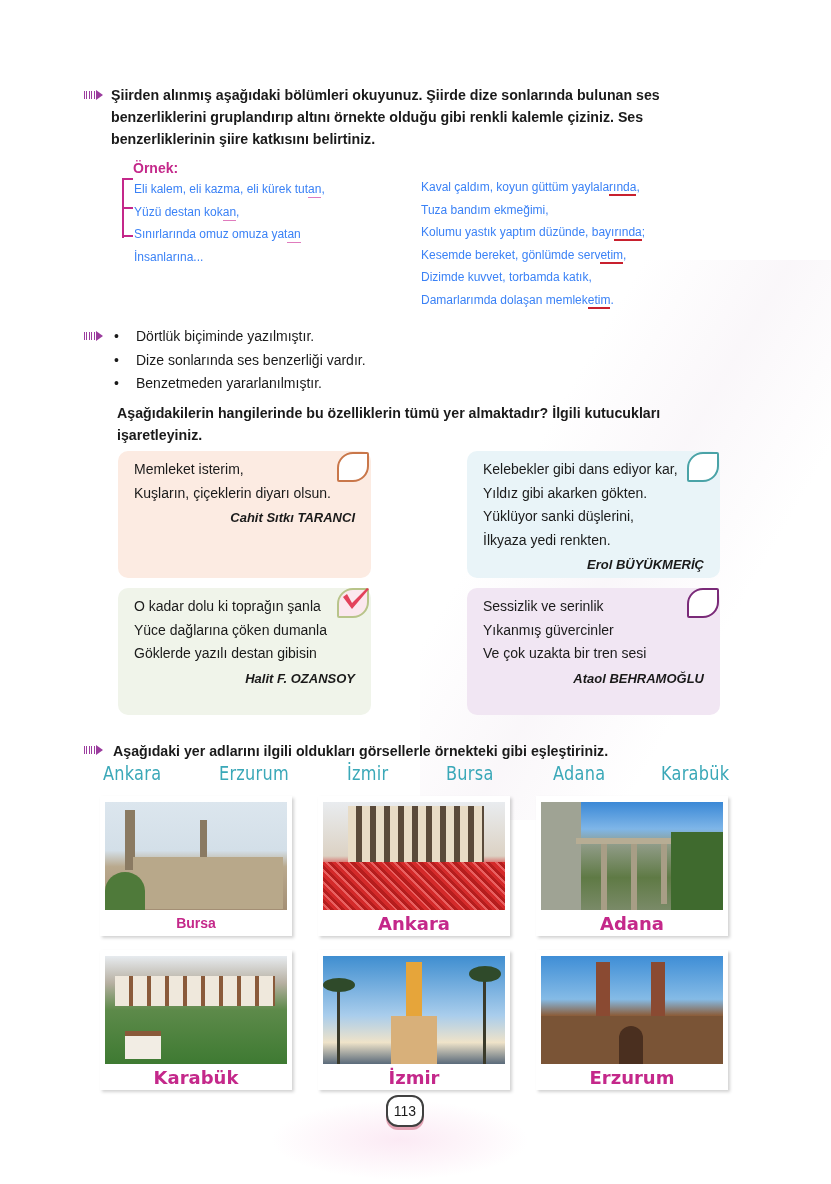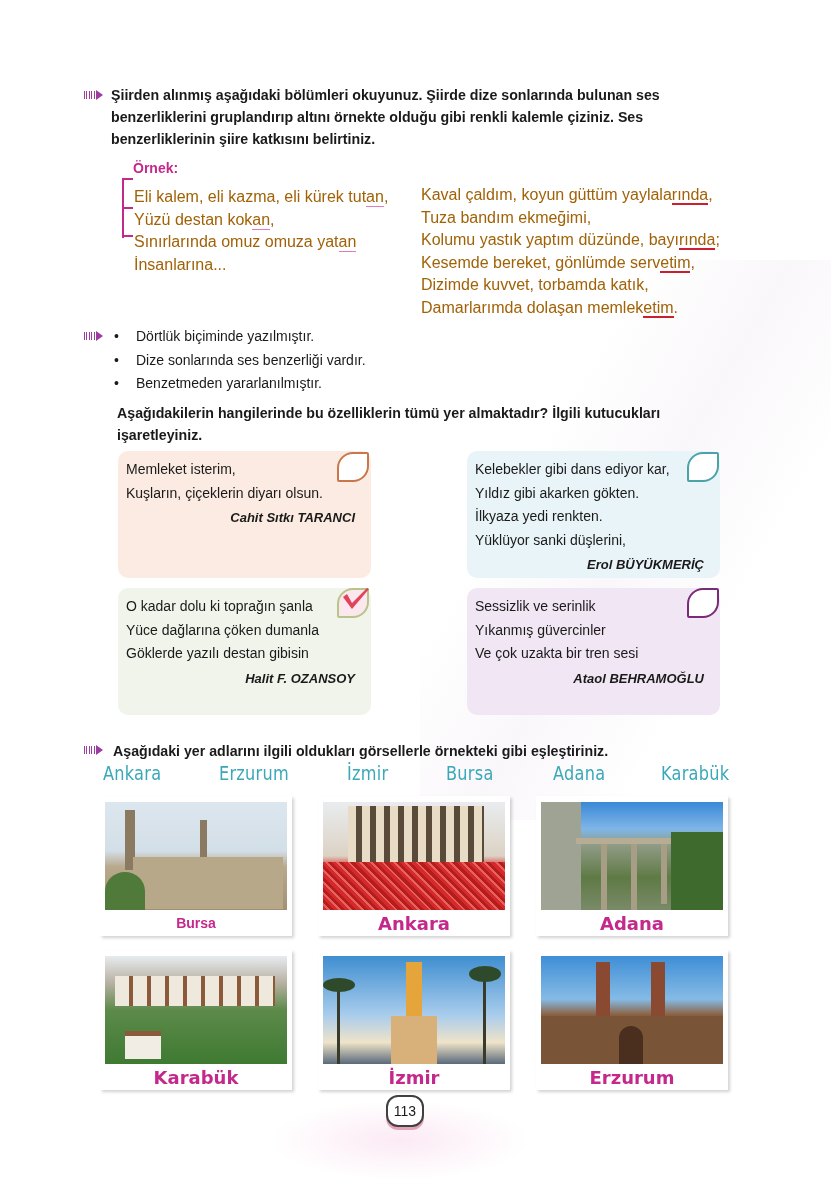--- a/index.html
+++ b/index.html
@@ -39,34 +39,34 @@
   .q1 { position: absolute; left: 111px; top: 84px; width: 620px; }
 
   .ornek-label { position: absolute; left: 133px; top: 160px; color: #c4288a; font-weight: bold; font-size: 14px; }
 
   .bracket {
     position: absolute; left: 122px; top: 178px; width: 10px; height: 60px;
     border-left: 2px solid #c4288a;
   }
   .bracket .tick { position: absolute; left: 0; width: 9px; height: 2px; background: #c4288a; }
 
-  .poem { position: absolute; font-size: 16px; line-height: 22.5px; color: #a16207; margin-top: 8px; }
+  .poem { position: absolute; font-size: 12px; line-height: 22.5px; color: #3b82f6; }
   .poem-left { left: 134px; top: 178px; }
   .poem-right { left: 421px; top: 176px; }
   .u-pink { border-bottom: 1.5px solid #e07bbd; padding-bottom: 1px; }
   .u-red { border-bottom: 2.5px solid #c8202e; padding-bottom: 0px; }
 
   .bullets { position: absolute; left: 114px; top: 325px; font-size: 14px; line-height: 23.5px; }
   .bullets .b { display: flex; }
   .bullets .dot { width: 22px; text-align: left; }
 
   .q2-text { position: absolute; left: 117px; top: 402px; width: 615px; }
 
   .card {
-    position: absolute; width: 253px; border-radius: 10px; padding: 7px 8px 0 8px;
+    position: absolute; width: 253px; border-radius: 10px; padding: 7px 8px 0 16px;
     font-size: 14px; line-height: 23.5px;
   }
   .card .author { text-align: right; font-style: italic; font-weight: bold; font-size: 13px; margin-top: 1px; padding-right: 8px; }
   .card .line { padding-left: 0; }
   .card-peach { left: 118px; top: 451px; height: 127px; background: #fcebe2; }
   .card-blue { left: 467px; top: 451px; height: 127px; background: #e9f4f8; }
   .card-green { left: 118px; top: 588px; height: 127px; background: #f0f4ea; }
   .card-purple { left: 467px; top: 588px; height: 127px; background: #f1e6f3; }
 
   .leafbox {
@@ -179,22 +179,22 @@
   <div class="card card-peach">
     <div class="line">Memleket isterim,</div>
     <div class="line">Kuşların, çiçeklerin diyarı olsun.</div>
     <div class="author">Cahit Sıtkı TARANCI</div>
   </div>
   <div class="leafbox leaf-peach"></div>
 
   <div class="card card-blue">
     <div class="line">Kelebekler gibi dans ediyor kar,</div>
     <div class="line">Yıldız gibi akarken gökten.</div>
+    <div class="line">Yüklüyor sanki düşlerini,</div>
     <div class="line">İlkyaza yedi renkten.</div>
-    <div class="line">Yüklüyor sanki düşlerini,</div>
     <div class="author">Erol BÜYÜKMERİÇ</div>
   </div>
   <div class="leafbox leaf-blue"></div>
 
   <div class="card card-green">
     <div class="line">O kadar dolu ki toprağın şanla</div>
     <div class="line">Yüce dağlarına çöken dumanla</div>
     <div class="line">Göklerde yazılı destan gibisin</div>
     <div class="author">Halit F. OZANSOY</div>
   </div>

